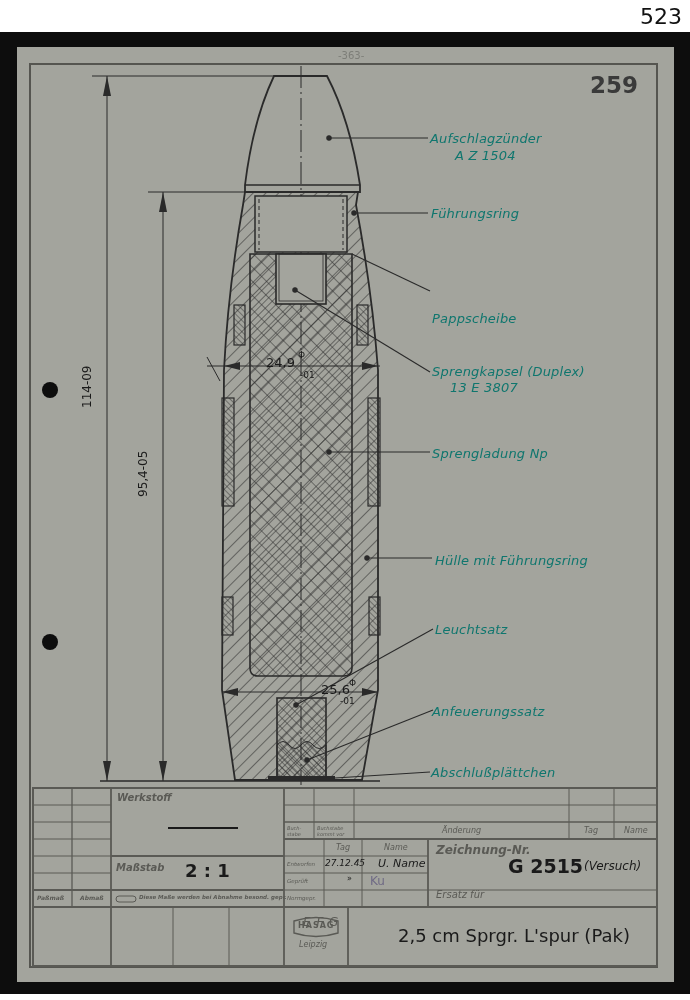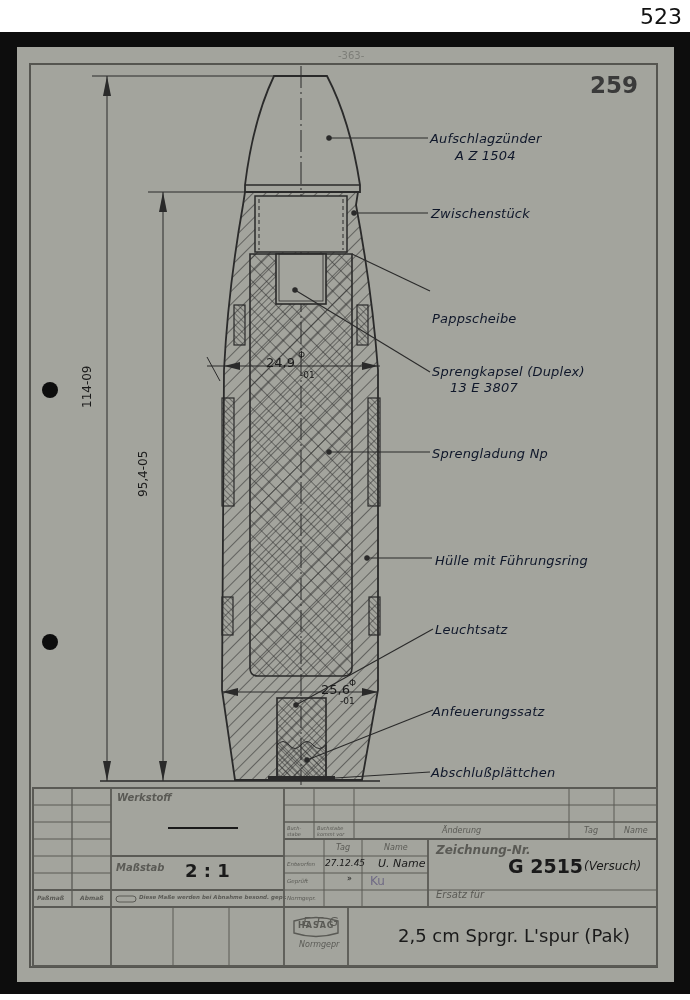--- a/index.html
+++ b/index.html
@@ -3,21 +3,21 @@
 <meta charset="utf-8">
 <style>
   html, body { margin:0; padding:0; }
   body { width:690px; height:1000px; background:#ffffff; position:relative; overflow:hidden;
          font-family:"DejaVu Sans", sans-serif; }
   .page-number { position:absolute; right:8px; top:4px; font-size:22px; color:#111;
                  font-family:"DejaVu Sans", sans-serif; }
   .scan-bg { position:absolute; left:0; top:32px; width:690px; height:962px; background:#0d0d0d; }
   .sheet { position:absolute; left:17px; top:47px; width:657px; height:935px; background:#a3a49d; }
   svg { position:absolute; left:0; top:0; }
-  .lbl { position:absolute; font-family:"DejaVu Sans", sans-serif; font-size:13px; color:#0f172a;
+  .lbl { position:absolute; font-family:"DejaVu Sans", sans-serif; font-size:13px; color:#0f766e;
          font-style:italic; letter-spacing:0.2px; white-space:nowrap; }
   .tb { position:absolute; font-family:"DejaVu Sans", sans-serif; color:#5a5a55; font-style:italic;
         white-space:nowrap; }
   .hand { position:absolute; font-family:"DejaVu Sans", sans-serif; color:#1a1a1a; white-space:nowrap; }
 </style>
 </head>
 <body>
 
 <div class="page-number">523</div>
 <div class="scan-bg"></div>
@@ -166,21 +166,21 @@
 <div class="hand" style="left:136px;top:497px;font-size:12px;transform:rotate(-90deg);transform-origin:left top;">95,4-05</div>
 <div class="hand" style="left:266px;top:355px;font-size:13px;">24,9</div>
 <div class="hand" style="left:298px;top:350px;font-size:9px;">Φ</div>
 <div class="hand" style="left:300px;top:370px;font-size:9px;">-01</div>
 <div class="hand" style="left:321px;top:682px;font-size:13px;">25,6</div>
 <div class="hand" style="left:349px;top:678px;font-size:9px;">Φ</div>
 <div class="hand" style="left:340px;top:696px;font-size:9px;">-01</div>
 
 <div class="lbl" style="left:430px;top:131px;">Aufschlagzünder</div>
 <div class="lbl" style="left:455px;top:148px;">A Z 1504</div>
-<div class="lbl" style="left:431px;top:206px;">Zwischenstück</div>
+<div class="lbl" style="left:431px;top:206px;">Führungsring</div>
 <div class="lbl" style="left:432px;top:286px;margin-top:25px;">Pappscheibe</div>
 <div class="lbl" style="left:432px;top:364px;">Sprengkapsel (Duplex)</div>
 <div class="lbl" style="left:450px;top:380px;">13 E 3807</div>
 <div class="lbl" style="left:432px;top:446px;">Sprengladung Np</div>
 <div class="lbl" style="left:435px;top:553px;">Hülle mit Führungsring</div>
 <div class="lbl" style="left:435px;top:622px;">Leuchtsatz</div>
 <div class="lbl" style="left:432px;top:704px;">Anfeuerungssatz</div>
 <div class="lbl" style="left:431px;top:765px;">Abschlußplättchen</div>
 
 <div class="tb" style="left:117px;top:792px;font-size:10px;font-weight:bold;">Werkstoff</div>
@@ -205,16 +205,16 @@
 <div class="hand" style="left:347px;top:874px;font-size:8px;">»</div>
 <div class="hand" style="left:370px;top:874px;font-size:12px;color:#6f6a85;">Ku</div>
 <div class="tb" style="left:287px;top:895px;font-size:5.5px;">Normgepr.</div>
 
 <div class="tb" style="left:436px;top:843px;font-size:12px;font-weight:bold;">Zeichnung-Nr.</div>
 <div class="hand" style="left:508px;top:855px;font-size:19px;font-weight:bold;">G 2515</div>
 <div class="hand" style="left:584px;top:859px;font-size:12px;font-style:italic;">(Versuch)</div>
 <div class="tb" style="left:436px;top:889px;font-size:10px;">Ersatz für</div>
 
 <div class="tb" style="left:298px;top:921px;font-size:8px;font-weight:bold;font-style:normal;letter-spacing:1px;">HASAG</div>
-<div class="tb" style="left:299px;top:940px;font-size:8px;">Normgepr</div>
+<div class="tb" style="left:299px;top:940px;font-size:8px;">Leipzig</div>
 <div class="tb" style="left:303px;top:915px;font-size:12px;letter-spacing:1px;">E F G</div>
 
 <div class="hand" style="left:398px;top:925px;font-size:18px;">2,5 cm Sprgr. L'spur (Pak)</div>
 
 </body></html>

